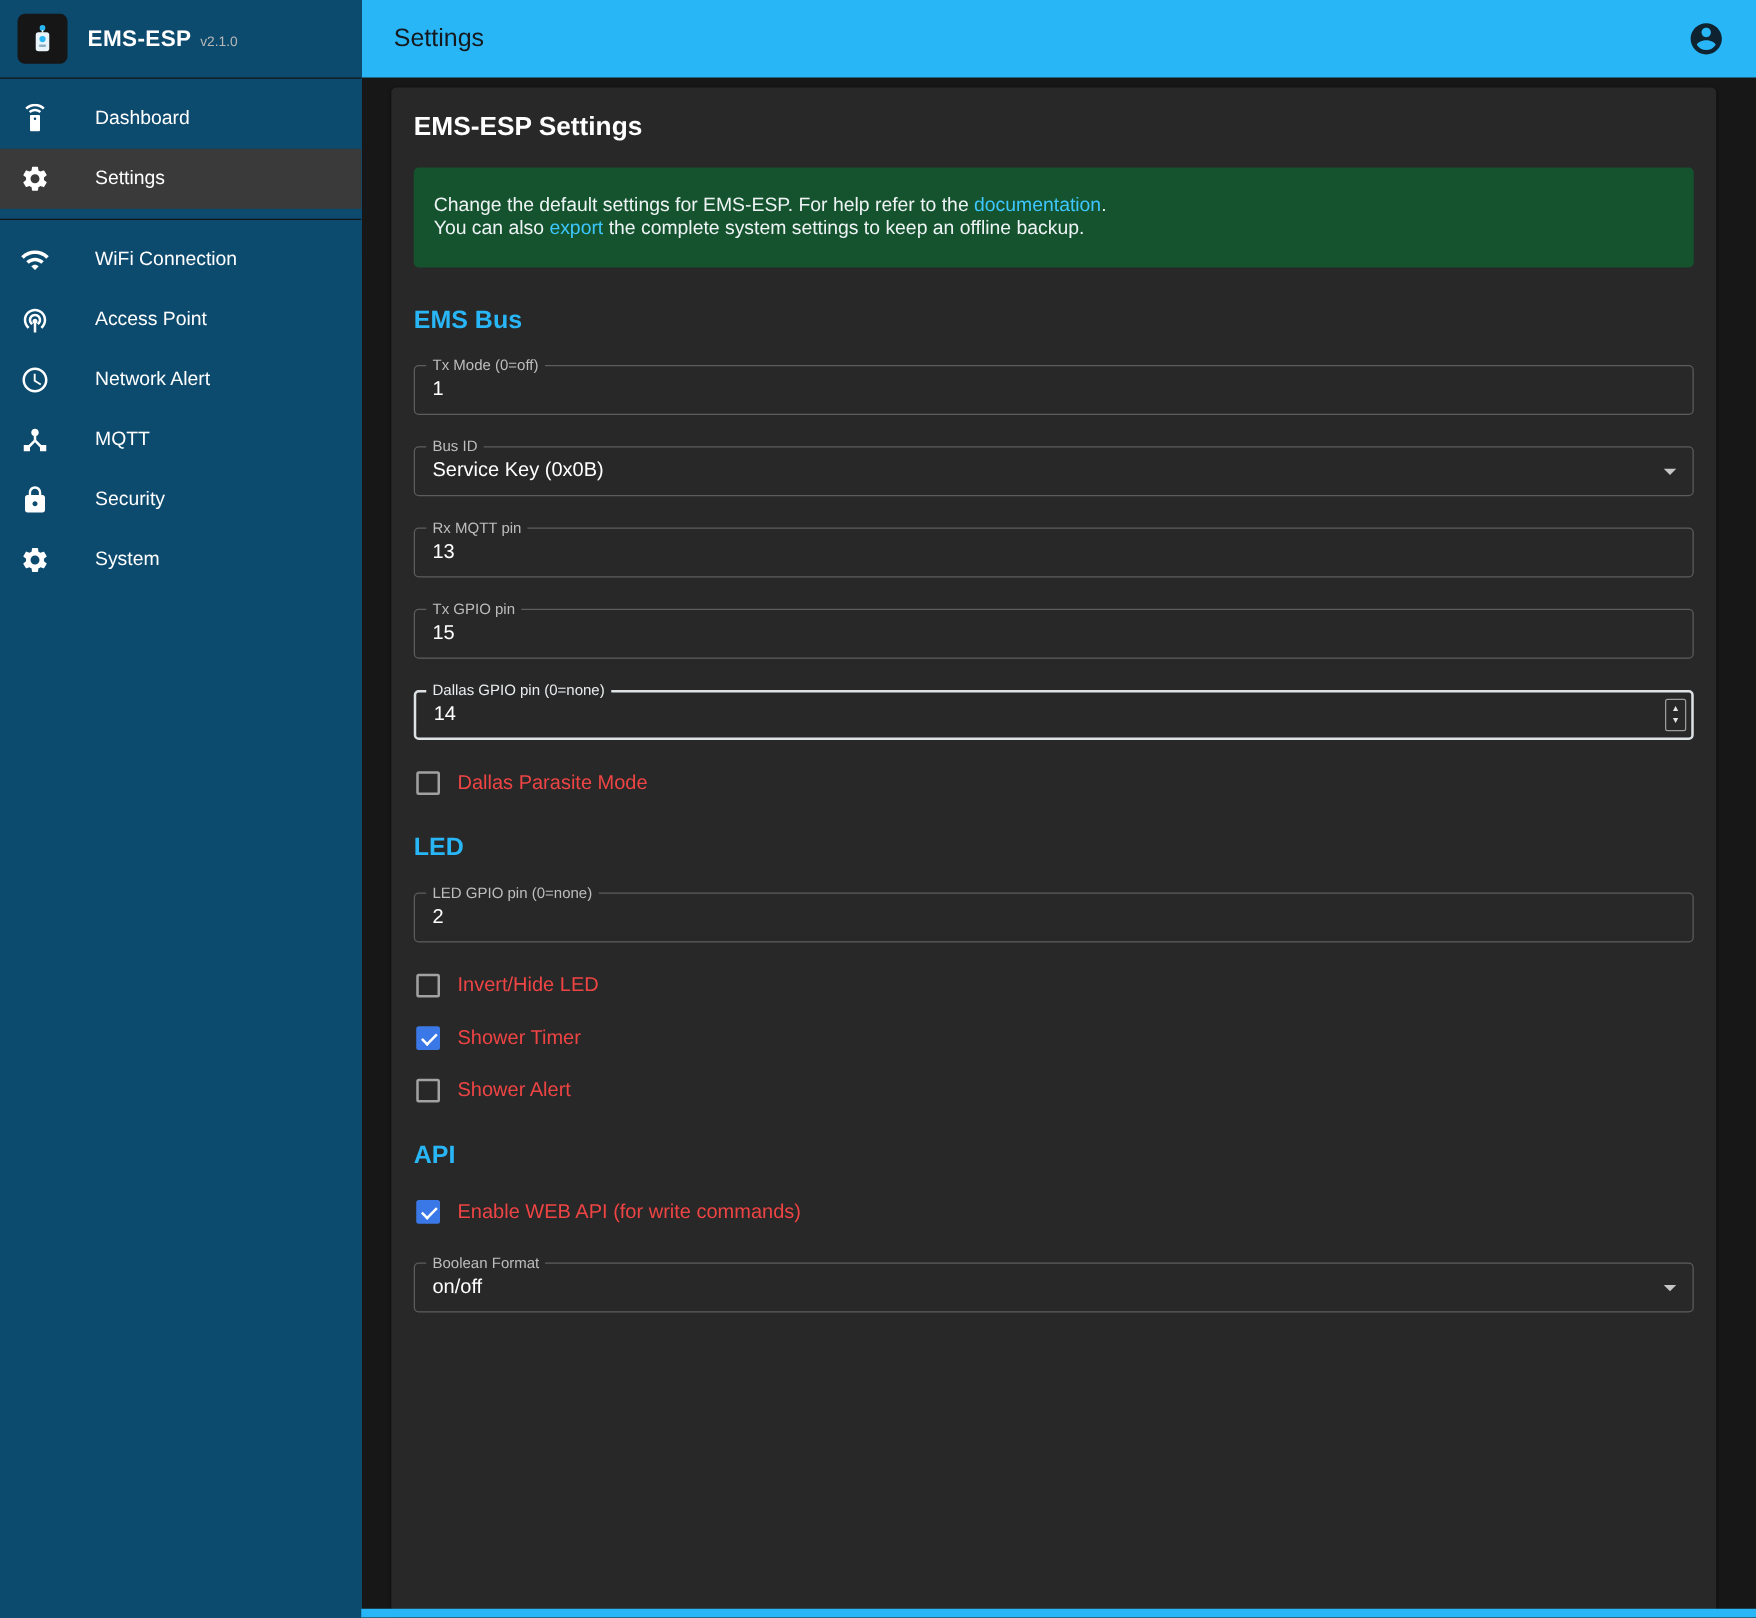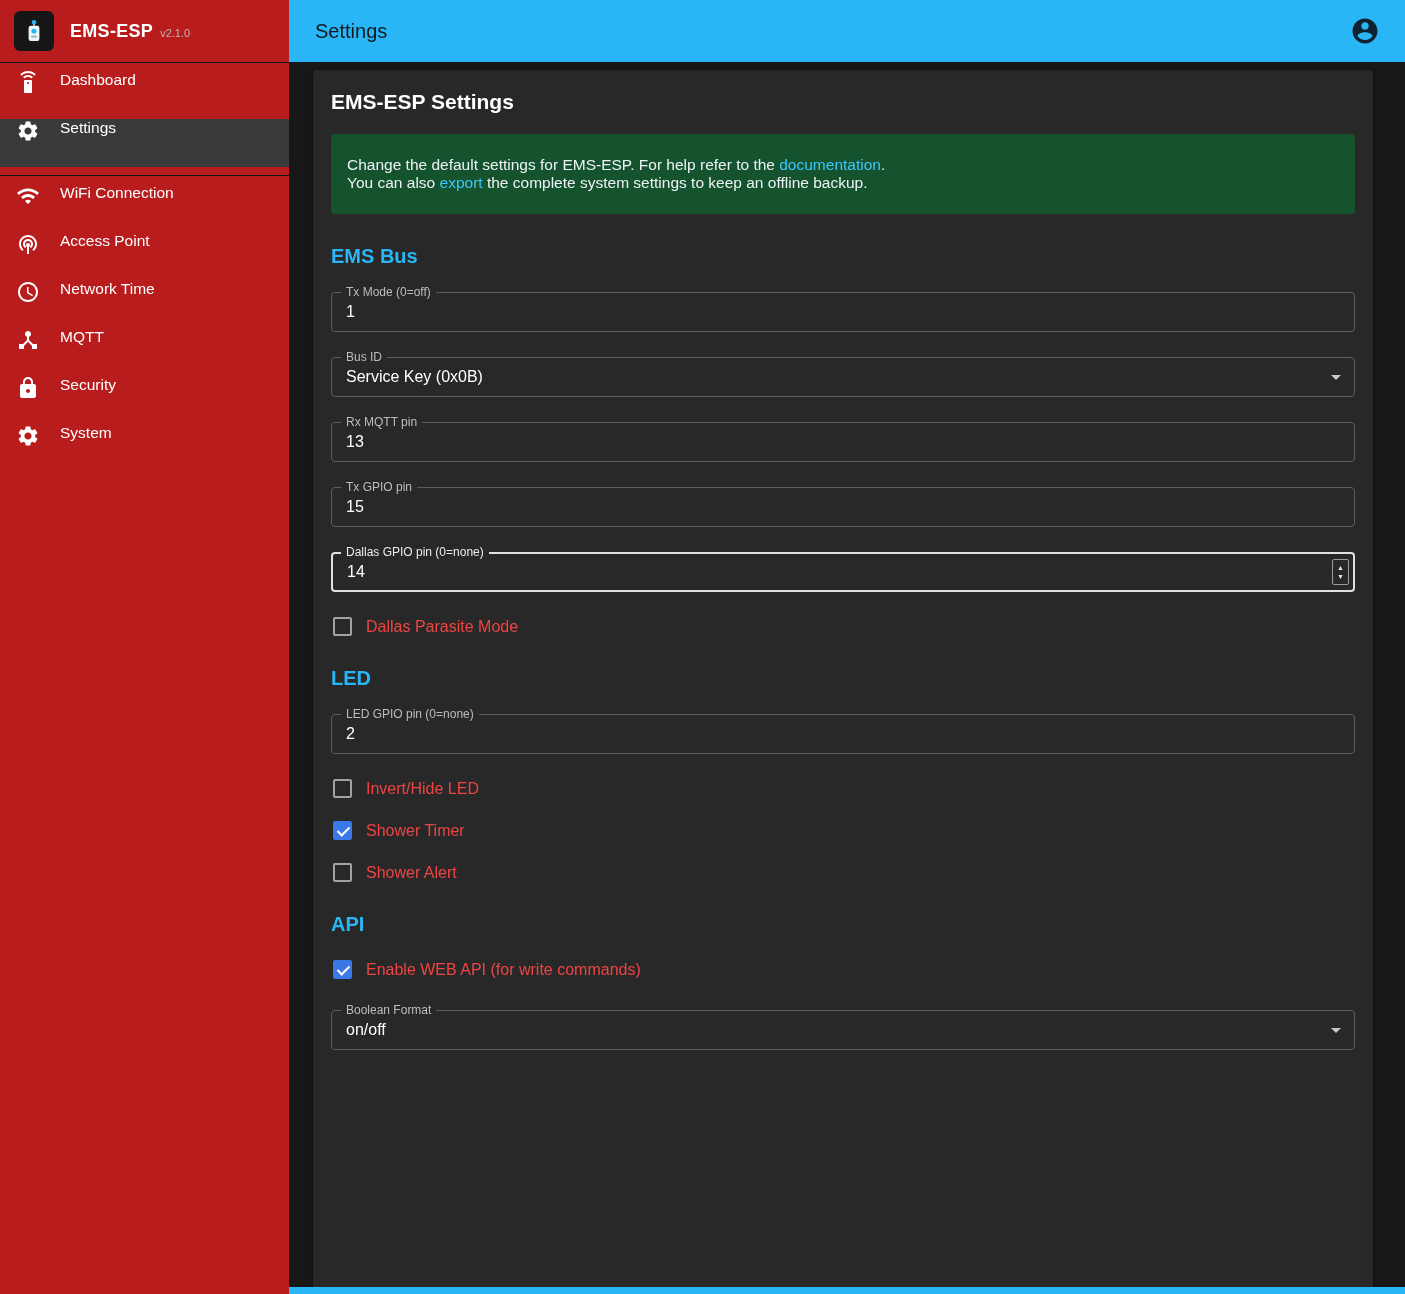--- a/index.html
+++ b/index.html
@@ -7,37 +7,37 @@
   body {
     background: #171717;
     font-family: "Liberation Sans", sans-serif;
     overflow: hidden;
     position: relative;
   }
 
   
   .sidebar {
     position: fixed; left: 0; top: 0; bottom: 0; width: 289px;
-    background: #b91c1c; z-index: 20;
+    background: #0c4a6e; z-index: 20;
   }
   .sidebar-header {
     height: 62px; display: flex; align-items: center; padding: 0 14px; gap: 16px;
   }
   .logo-tile {
     width: 40px; height: 40px; background: #161616; border-radius: 6px;
     display: flex; align-items: center; justify-content: center; flex: none;
   }
   .logo-tile svg { width: 26px; height: 26px; }
   .app-title-row { display: flex; align-items: baseline; gap: 7px; }
   .app-name { font-size: 18px; font-weight: bold; color: #ffffff; letter-spacing: .3px; }
   .app-version { font-size: 11px; color: #b8b8b8; }
   .divider { height: 1px; background: #151515; }
   .nav { padding-top: 8px; }
   .nav-item {
-    height: 48px; display: flex; padding: 0 16px; gap: 20px;
+    height: 48px; display: flex; align-items: center; padding: 0 16px; gap: 36px;
     cursor: pointer;
   }
   .nav-item.selected { background: #3a3a3a; }
   .nav-item svg { width: 24px; height: 24px; fill: #ffffff; flex: none; }
   .nav-label { font-size: 15.5px; color: #ffffff; }
   .nav-group-divider { height: 1px; background: #151515; margin: 8px 0; }
 
   
   .main { margin-left: 289px; height: 100%; }
   .topbar {
@@ -157,21 +157,21 @@
     <div class="nav-item">
       <svg viewBox="0 0 24 24">
           <path d="M12 11c-1.1 0-2 .9-2 2 0 .74.4 1.38 1 1.72V22h2v-7.28c.6-.35 1-.98 1-1.72 0-1.1-.9-2-2-2zM12 3C7.03 3 3 7.03 3 12c0 2.76 1.24 5.26 3.2 6.92l1.42-1.42C6.01 16.18 5 14.21 5 12c0-3.87 3.13-7 7-7s7 3.13 7 7c0 2.21-1.01 4.18-2.62 5.5l1.42 1.42C19.76 17.26 21 14.76 21 12c0-4.97-4.03-9-9-9zm0 4c-2.76 0-5 2.24-5 5 0 1.64.81 3.09 2.03 4l1.46-1.46C9.57 13.98 9 13.06 9 12c0-1.66 1.34-3 3-3s3 1.34 3 3c0 1.06-.57 1.98-1.49 2.54L14.97 16c1.22-.91 2.03-2.36 2.03-4 0-2.76-2.24-5-5-5z"></path>
         </svg>
       <span class="nav-label">Access Point</span>
     </div>
     <div class="nav-item">
       <svg viewBox="0 0 24 24">
           <path d="M11.99 2C6.47 2 2 6.48 2 12s4.47 10 9.99 10C17.52 22 22 17.52 22 12S17.52 2 11.99 2zM12 20c-4.42 0-8-3.58-8-8s3.58-8 8-8 8 3.58 8 8-3.58 8-8 8zm.5-13H11v6l5.25 3.15.75-1.23-4.5-2.67z"></path>
         </svg>
-      <span class="nav-label">Network Time</span>
+      <span class="nav-label">Network Alert</span>
     </div>
     <div class="nav-item">
       <svg viewBox="0 0 24 24">
           <path d="M17 16l-4-4V8.82C14.16 8.4 15 7.3 15 6c0-1.66-1.34-3-3-3S9 4.34 9 6c0 1.3.84 2.4 2 2.82V12l-4 4H3v5h5v-3.05l4-4.2 4 4.2V21h5v-5h-4z"></path>
         </svg>
       <span class="nav-label">MQTT</span>
     </div>
     <div class="nav-item">
       <svg viewBox="0 0 24 24">
           <path d="M18 8h-1V6c0-2.76-2.24-5-5-5S7 3.24 7 6v2H6c-1.1 0-2 .9-2 2v10c0 1.1.9 2 2 2h12c1.1 0 2-.9 2-2V10c0-1.1-.9-2-2-2zm-6 9c-1.1 0-2-.9-2-2s.9-2 2-2 2 .9 2 2-.9 2-2 2zm3.1-9H8.9V6c0-1.71 1.39-3.1 3.1-3.1 1.71 0 3.1 1.39 3.1 3.1v2z"></path>

